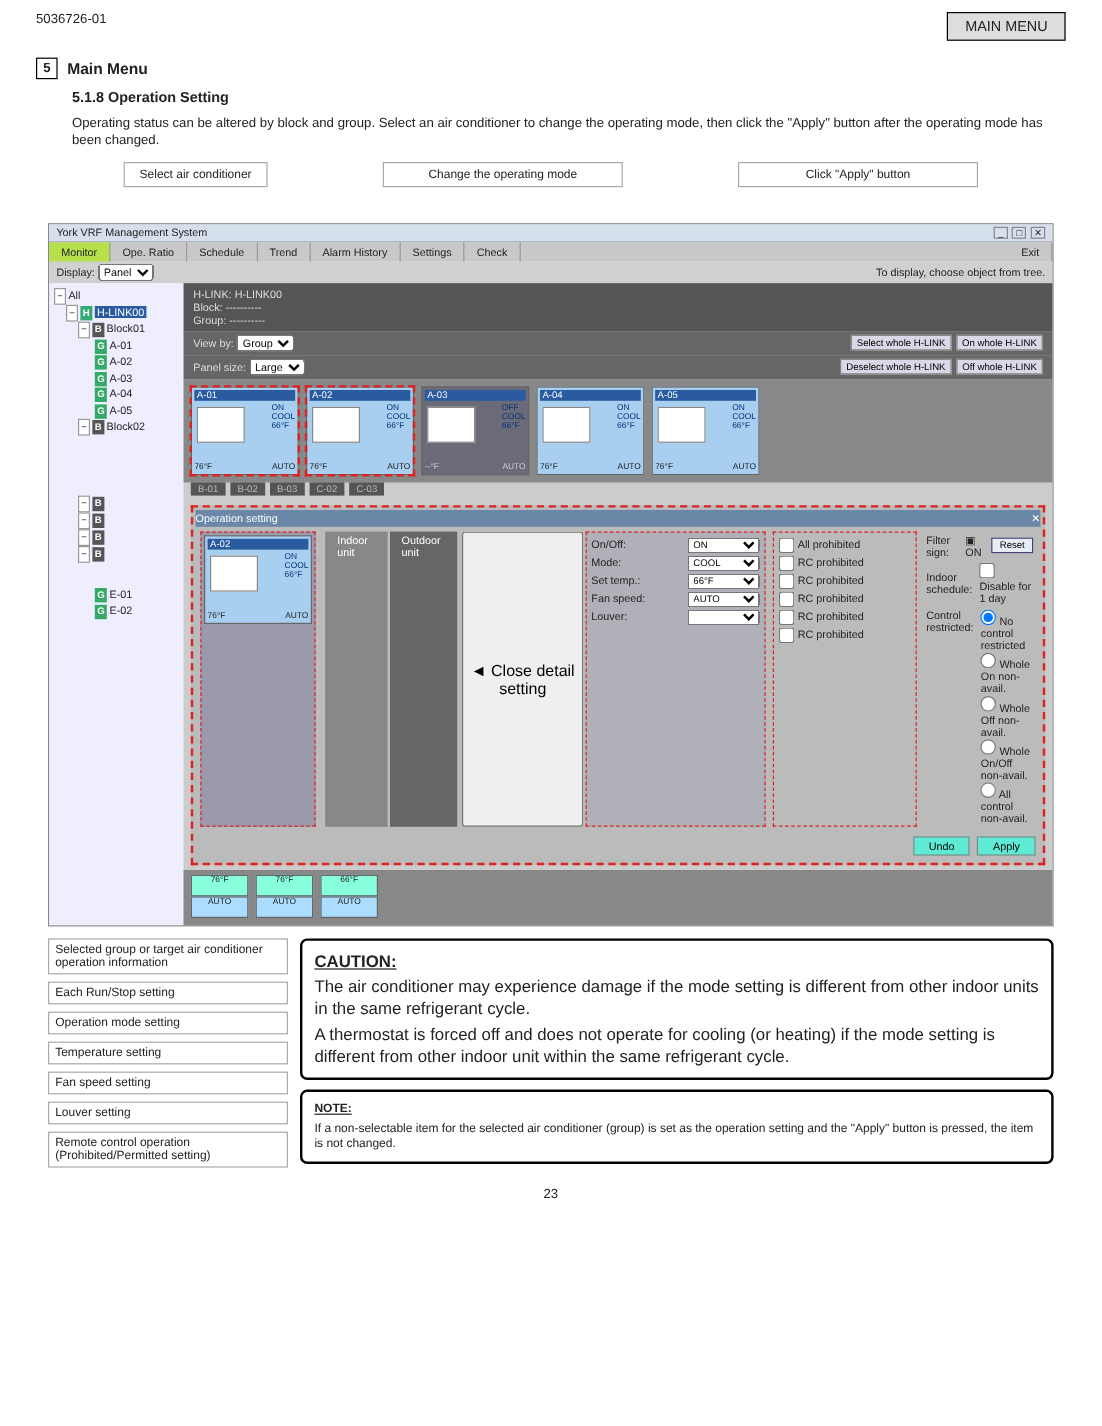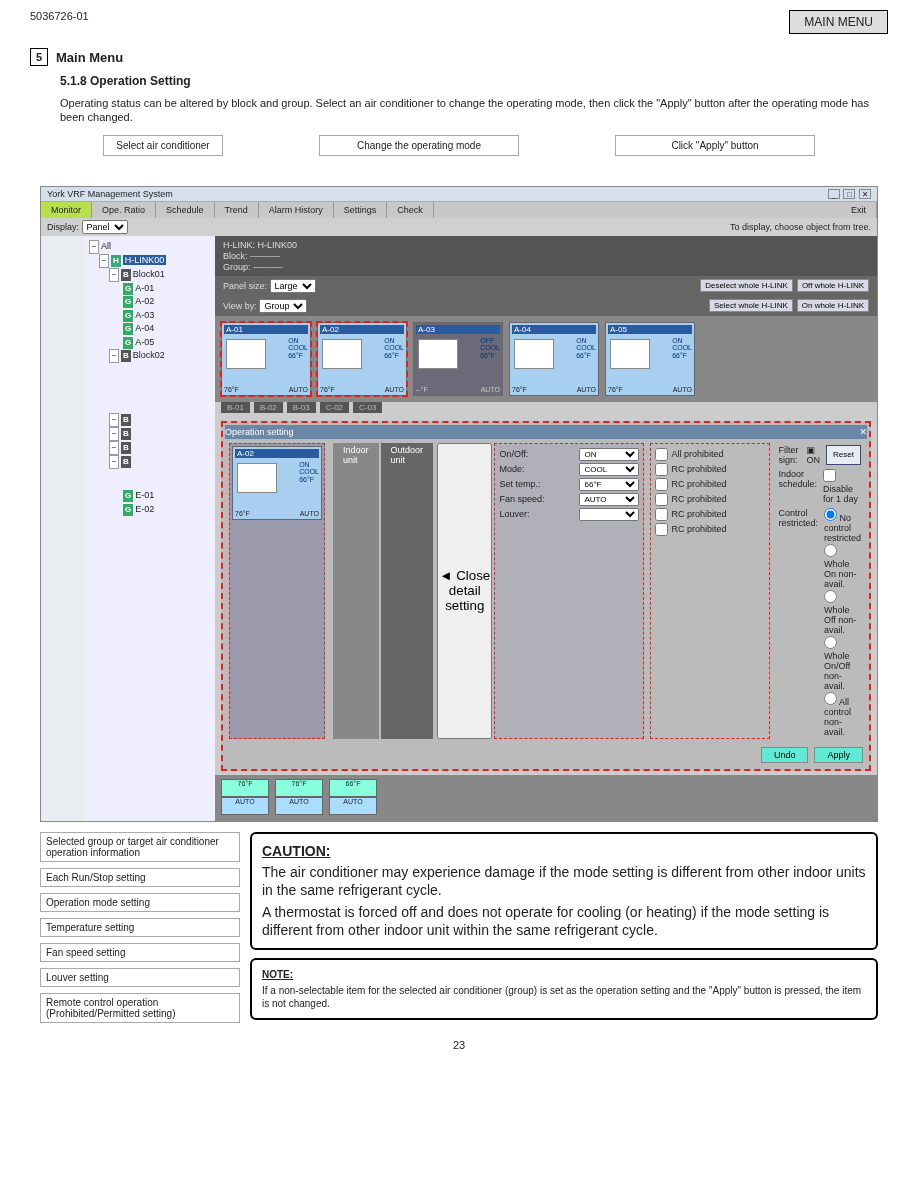--- a/index.html
+++ b/index.html
@@ -28,21 +28,21 @@
 .titlebar { background: #d6e0ec; padding: 2px 6px; display: flex; justify-content: space-between; align-items: center; border-bottom: 1px solid #aab; }
 .titlebar .wbtns span { display:inline-block; width:12px; height:10px; border:1px solid #888; margin-left:1px; font-size:8px; text-align:center; }
 .maintabs { display: flex; background: #c8c8c8; }
 .maintabs .tab { padding: 3px 10px; border-right: 1px solid #999; font-size: 9px; cursor: pointer; }
 .maintabs .tab.active { background: #b8e04c; }
 .maintabs .tab.exit { margin-left: auto; }
 .displaybar { display: flex; align-items: center; padding: 2px 6px; gap: 6px; background: #d0d0d0; justify-content: space-between; }
 .displaybar select { font-size: 9px; }
 
 .sbody { display: flex; }
-.tree { width: 130px; background: #eef; padding: 4px; font-size: 9px; line-height: 1.5; margin-left: 44px; }
+.tree { width: 112px; background: #eef; padding: 4px; font-size: 9px; line-height: 1.5; }
 .tree .tnode { white-space: nowrap; }
 .tree .tnode .tog { display:inline-block; width:10px; text-align:center; border:1px solid #999; background:#fff; margin-right:2px; font-size:8px; }
 .tree .badge { display:inline-block; padding:0 2px; font-size:8px; font-weight:bold; color:#fff; margin-right:2px; }
 .tree .badge.H { background:#3a7; }
 .tree .badge.B { background:#555; }
 .tree .badge.G { background:#3a6; }
 .tree .sel { background:#2a5aa0; color:#fff; padding:0 2px; }
 
 .main-area { flex:1; background:#ccc; }
 .infobar { background:#555; color:#ddd; padding:4px 8px; font-size:9px; display:flex; gap:40px; }
@@ -73,21 +73,21 @@
 .op-panel .midcol { flex:1; display:flex; flex-direction:row; gap:2px; }
 .op-panel .subtabs { display:flex; gap:2px; }
 .op-panel .subtabs .st { background:#888; color:#fff; padding:2px 10px; font-size:9px; }
 .op-panel .subtabs .st.active { background:#666; }
 .op-panel .ctrlgrid { border:1px dashed #d22; padding:4px; display:flex; flex-direction:column; gap:2px; background:#b0b0b8; width:150px; }
 .op-panel .ctrlgrid .r { display:flex; justify-content:space-between; align-items:center; font-size:9px; }
 .op-panel .ctrlgrid select { font-size:8px; width:60px; }
 .op-panel .cklist { border:1px dashed #d22; padding:4px; display:flex; flex-direction:column; gap:2px; font-size:9px; width:120px; }
 .op-panel .cklist label { display:flex; gap:3px; align-items:center; }
 .op-panel .rightcol { flex:1; font-size:9px; padding:2px; display:flex; flex-direction:column; gap:4px; }
-.op-panel .rightcol .rrow { display:flex; justify-content:space-between; gap:6px; }
+.op-panel .rightcol .rrow { display:flex; justify-content:space-between; align-items:center; gap:6px; }
 .op-panel .rightcol button { font-size:8px; padding:1px 6px; border:1px solid #447; background:#e8ecf4; }
 .op-panel .radios { display:flex; flex-direction:column; gap:1px; }
 .op-panel .footer-btns { display:flex; justify-content:flex-end; gap:6px; padding:4px; }
 .op-panel .footer-btns button { font-size:9px; padding:2px 12px; background:#5eead4; border:1px solid #888; }
 
 .mini-tiles-row { display:flex; gap:6px; padding:4px 6px; background:#888; }
 .minitile { width:48px; height:38px; display:flex; flex-direction:column; font-size:7px; }
 .minitile .a { height:18px; background:#8fd; border:1px solid #666; text-align:center; }
 .minitile .b { height:18px; background:#adf; border:1px solid #666; text-align:center; }
 
@@ -182,36 +182,36 @@
     <div class="main-area">
       <div class="infobar">
         <div class="col">
           <div><span>H-LINK:</span> <span>H-LINK00</span></div>
           <div><span>Block:</span> <span>----------</span></div>
           <div><span>Group:</span> <span>----------</span></div>
         </div>
       </div>
       <div class="ctrlrow">
         <div>
+          <span>View by:</span>
+          <select><option>Group</option></select>
+        </div>
+        <div class="rbtns">
+          <button>Select whole H-LINK</button>
+          <button>On whole H-LINK</button>
+        </div>
+      </div>
+      <div class="ctrlrow">
+        <div>
           <span>Panel size:</span>
           <select><option>Large</option></select>
         </div>
         <div class="rbtns">
           <button>Deselect whole H-LINK</button>
           <button>Off whole H-LINK</button>
-        </div>
-      </div>
-      <div class="ctrlrow">
-        <div>
-          <span>View by:</span>
-          <select><option>Group</option></select>
-        </div>
-        <div class="rbtns">
-          <button>Select whole H-LINK</button>
-          <button>On whole H-LINK</button>
         </div>
       </div>
 
       <div class="tiles">
         <div class="tile dashsel">
           <div class="tname">A-01</div>
           <div class="tunit"></div>
           <div class="tstat">
               <div>ON</div>
               <div>COOL</div>

